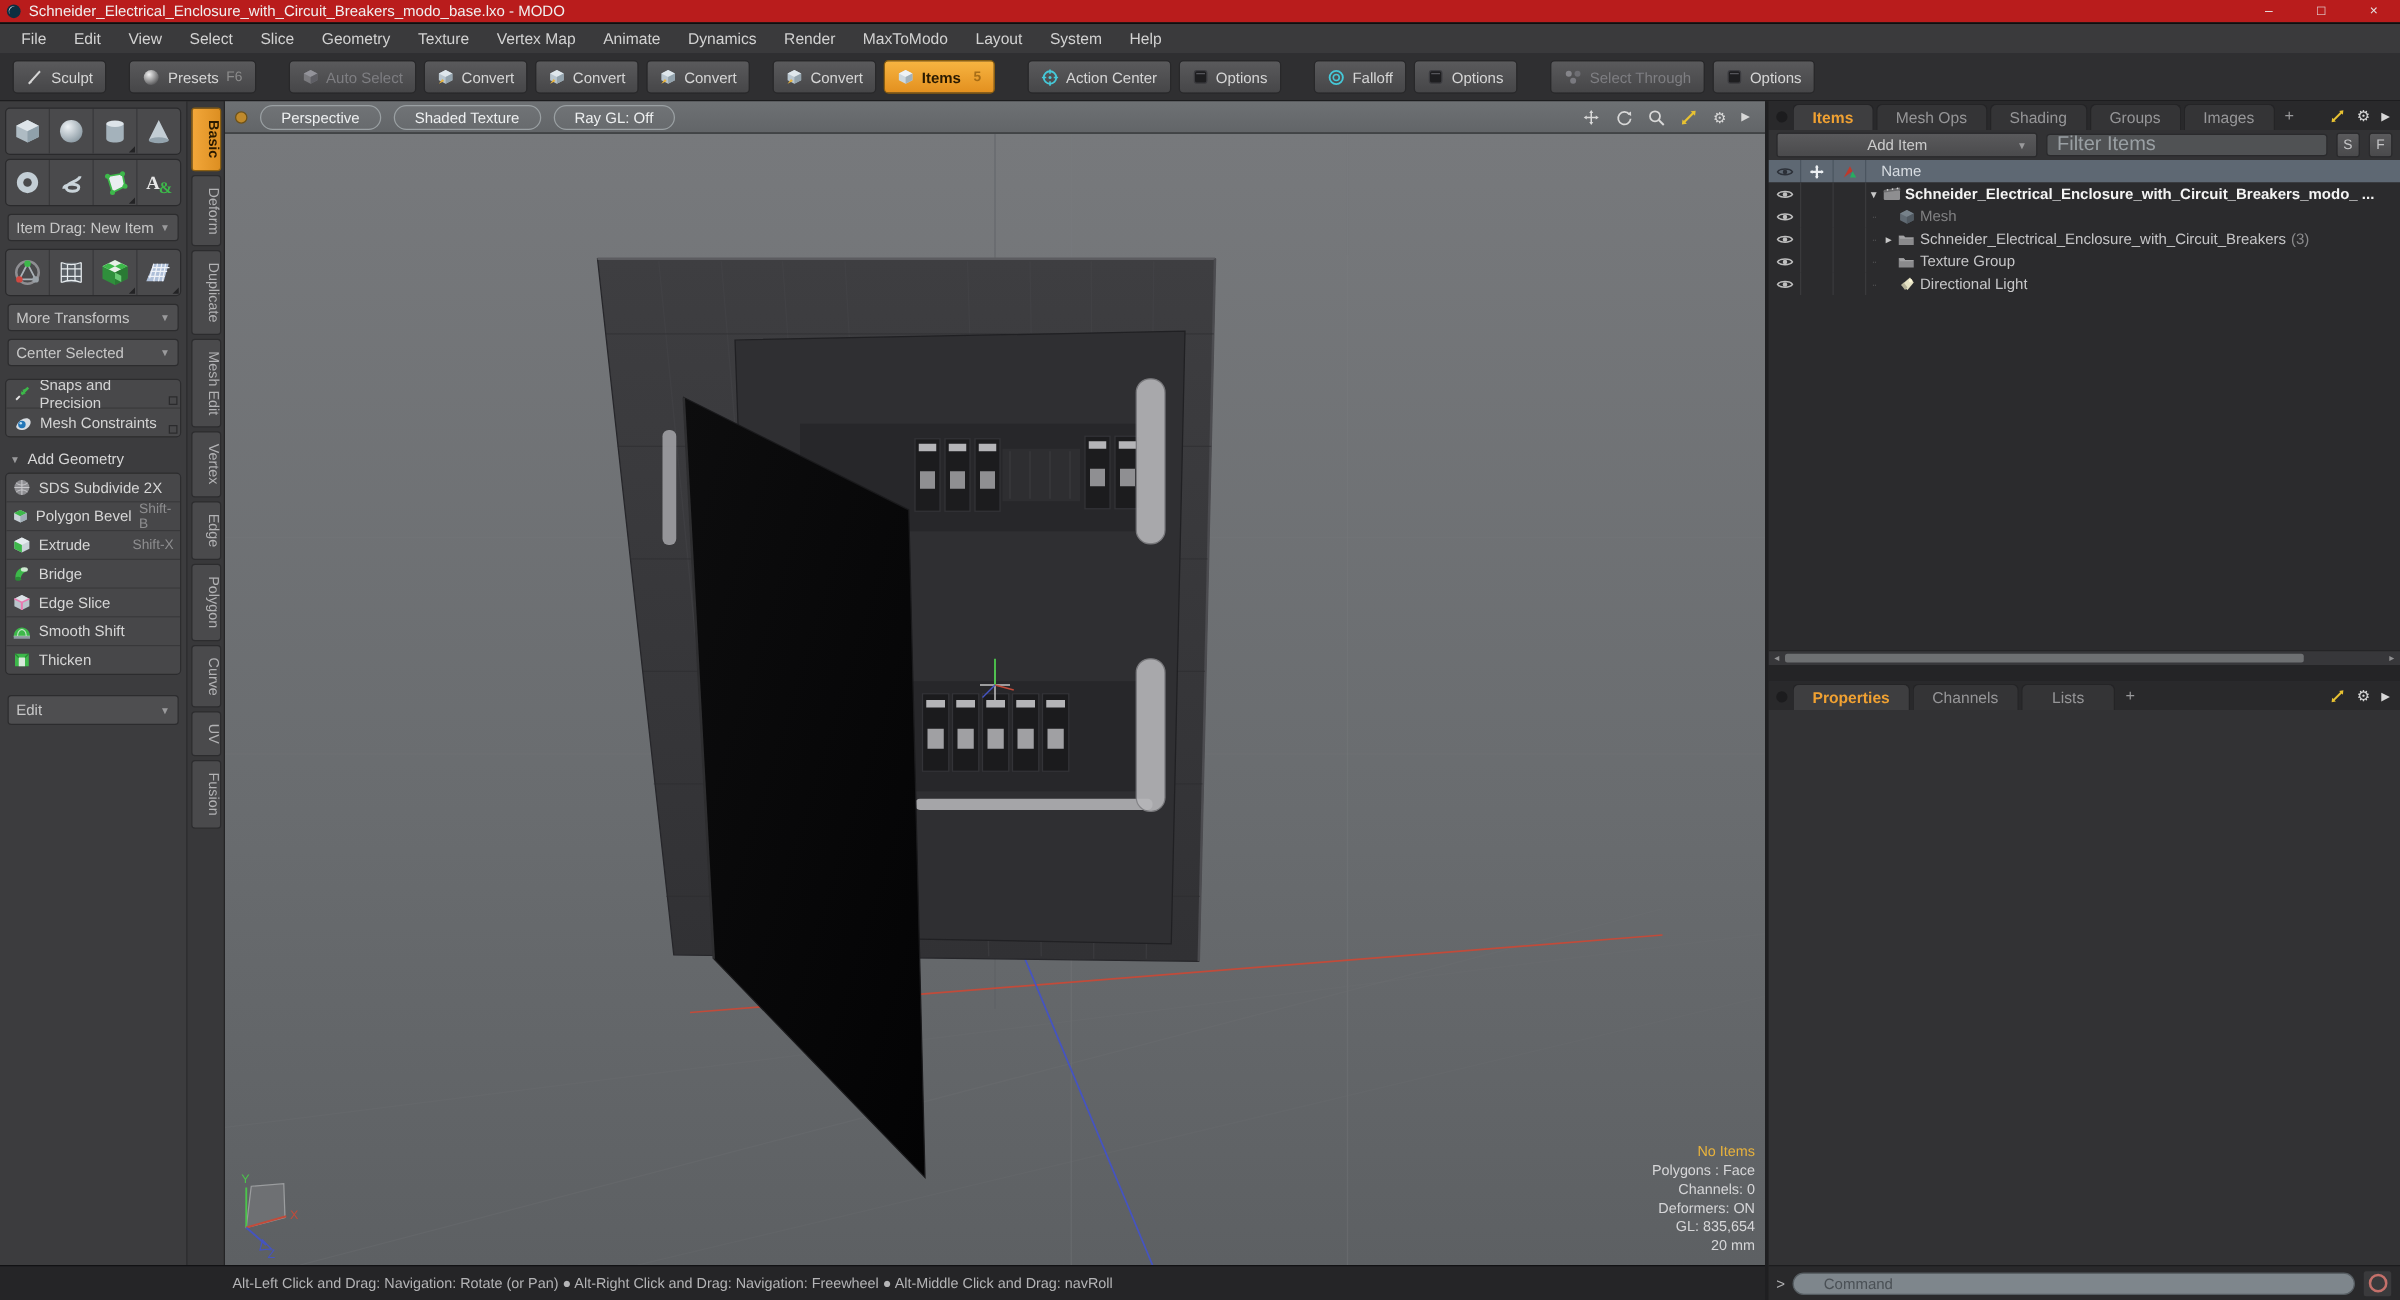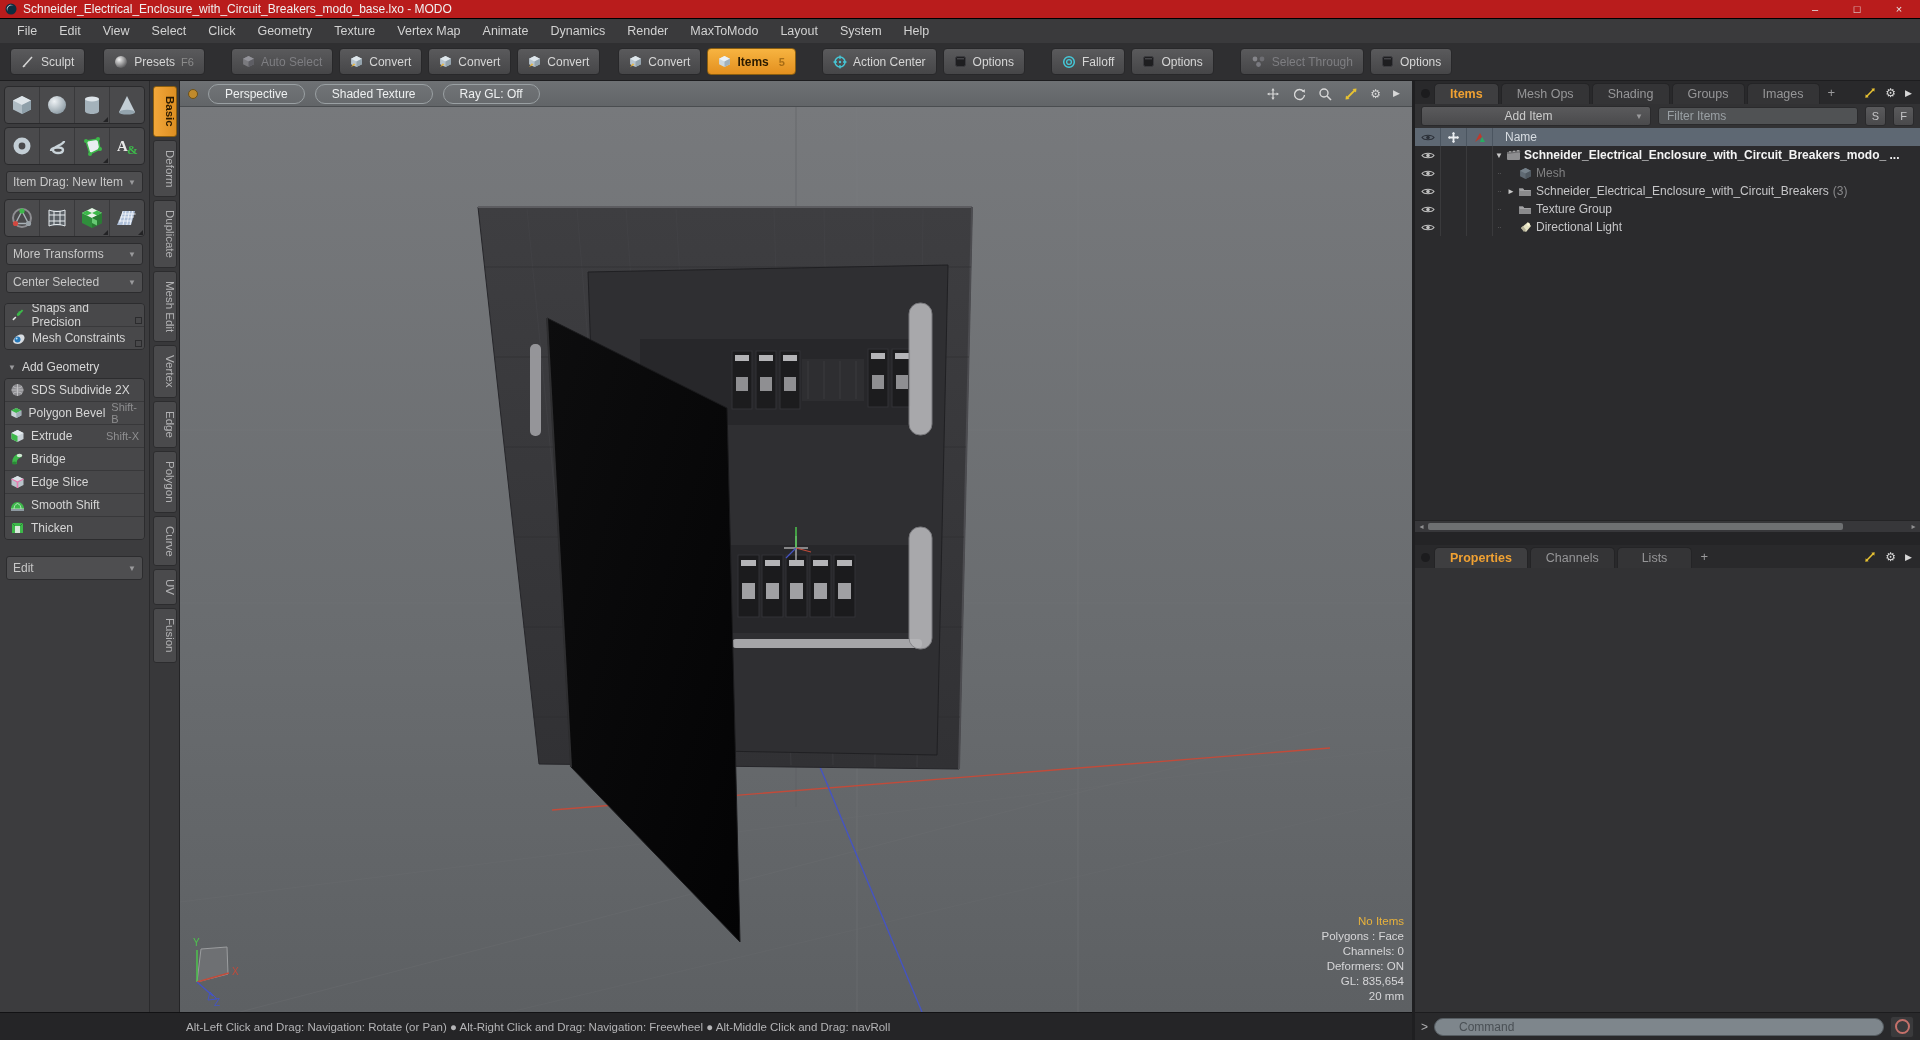--- a/index.html
+++ b/index.html
@@ -72,21 +72,21 @@
         border:1px solid #242426;border-bottom:none;margin-right:2px;}
   .ptab.active{background:#3e3e40;color:#f0a132;font-weight:bold;}
   .ptab-add{color:#9a9a9c;margin:0 0 4px 6px;font-size:13px;}
   .ptabicons{margin-left:auto;display:flex;align-items:center;gap:9px;padding:0 8px 5px 0;}
   .addrow{height:24px;background:#323234;display:flex;align-items:center;gap:7px;padding:0 6px;box-sizing:border-box;}
   .additem{width:228px;height:18px;border:1px solid #2a2a2c;border-radius:3px;background:linear-gradient(#5a5a5c,#4a4a4c);
            display:flex;align-items:center;}
   .additem .ailabel{flex:1;text-align:center;color:#cccccc;font-size:12px;}
   .additem .arr{color:#9a9a9c;font-size:8px;padding-right:7px;}
   .filterbox{flex:1;height:18px;background:#505254;border:1px solid #2a2a2c;border-radius:3px;color:#fdba74;
-             font-size:12px;padding:0 8px;box-sizing:border-box;font-family:inherit;}
+             font-size:16px;padding:0 8px;box-sizing:border-box;font-family:inherit;}
   .filterbox::placeholder{color:#9aa0a4;opacity:1;}
   .sqbtn{width:19px;height:18px;border:1px solid #2a2a2c;border-radius:3px;background:linear-gradient(#5a5a5c,#4a4a4c);
          color:#c6c6c8;font-size:11px;display:flex;align-items:center;justify-content:center;}
   .colhead{height:18px;background:#5e6873;display:flex;align-items:center;box-sizing:border-box;}
   .colcell{width:25px;height:100%;display:flex;align-items:center;justify-content:center;border-right:1px solid #4b5560;}
   .colname{padding-left:12px;color:#d8dde2;font-size:12px;}
   #tree{height:374px;background:#2b2b2d;overflow:hidden;position:relative;}
   .trow{height:18px;display:flex;align-items:center;}
   .tgut{width:25px;height:100%;display:flex;align-items:center;justify-content:center;border-right:1px solid #3a3a3c;flex:none;}
   .texp{width:12px;color:#c8c8c8;font-size:8px;text-align:center;flex:none;}
@@ -131,21 +131,21 @@
       <span class="winbtn">□</span>
       <span class="winbtn">×</span>
     </div>
   </div>
 
   <div id="menubar">
     <span class="mi">File</span>
     <span class="mi">Edit</span>
     <span class="mi">View</span>
     <span class="mi">Select</span>
-    <span class="mi">Click</span>
+    <span class="mi">Slice</span>
     <span class="mi">Geometry</span>
     <span class="mi">Texture</span>
     <span class="mi">Vertex Map</span>
     <span class="mi">Animate</span>
     <span class="mi">Dynamics</span>
     <span class="mi">Render</span>
     <span class="mi">MaxToModo</span>
     <span class="mi">Layout</span>
     <span class="mi">System</span>
     <span class="mi">Help</span>

